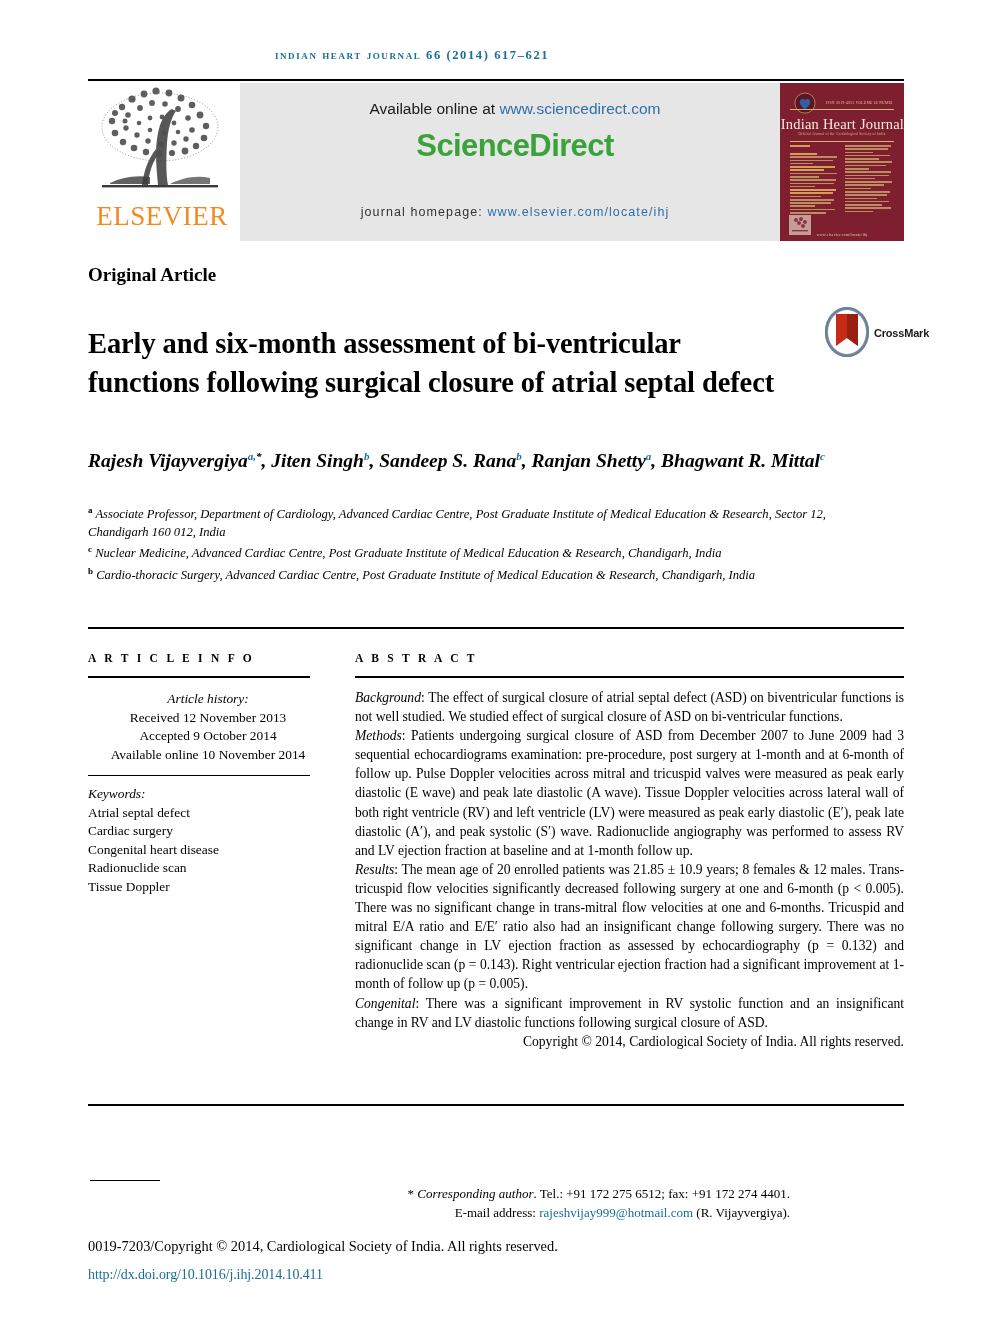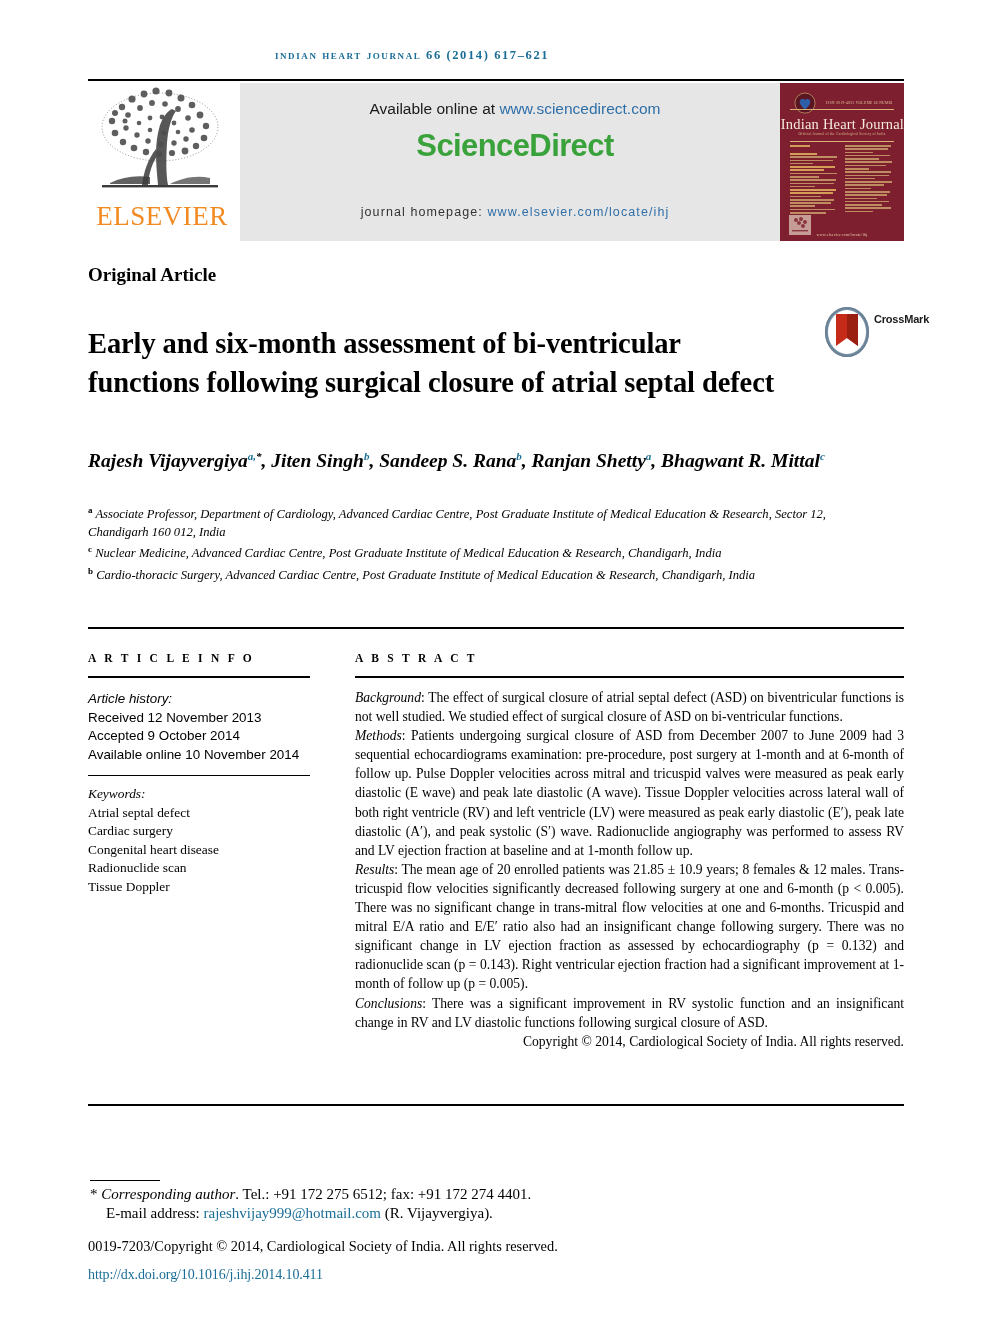--- a/index.html
+++ b/index.html
@@ -222,21 +222,21 @@
     width: 96px;
     height: 54px;
   }
   .cm-badge {
     position: absolute;
     left: 0; top: 0;
     width: 50px; height: 52px;
   }
   .cm-text {
     position: absolute;
-    left: 52px; top: 7px;
+    left: 52px; top: 21px;
     font-family: "Liberation Sans", sans-serif;
     font-weight: bold;
     font-size: 11px;
     color: #1a1a1a;
     letter-spacing: -0.2px;
   }
 
   
   .authors {
     position: absolute;
@@ -304,23 +304,24 @@
     left: 355px; top: 676px;
     width: 549px; height: 1.5px;
     background: #000;
   }
 
   
   .history {
     position: absolute;
     left: 88px; top: 690px;
     width: 240px;
-    font-family: Liberation Sans, sans-serif;
+    font-family: Liberation Serif, serif;
     font-size: 13.4px;
     line-height: 18.5px;
+    text-align: center;
   }
   .history .lbl { font-style: italic; }
   .kw-rule {
     position: absolute;
     left: 88px; top: 775px;
     width: 222px; height: 1px;
     background: #000;
   }
   .keywords {
     position: absolute;
@@ -354,22 +355,23 @@
     position: absolute;
     left: 90px; top: 1180px;
     width: 70px; height: 1px;
     background: #000;
   }
   .footnote {
     position: absolute;
     left: 90px; top: 1185px;
     width: 700px;
     font-family: "Liberation Serif", serif;
-    font-size: 15px;
+    font-size: 13px;
     line-height: 18.5px;
+    text-align: right;
   }
   .footnote .ital { font-style: italic; }
   .footnote .lnk { color: #1a6d96; }
   .footnote .ind { display: block; padding-left: 16px; }
   .doi-line {
     position: absolute;
     left: 88px; top: 1219px;
     font-family: "Liberation Serif", serif;
     font-size: 14px;
     color: #1a6d96;
@@ -600,21 +602,21 @@
     <div>Tissue Doppler</div>
   </div>
 
   <div class="abs-head">A B S T R A C T</div>
   <div class="abs-rule"></div>
 
   <div class="abstract">
     <p><span class="sec">Background</span><span>: The effect of surgical closure of atrial septal defect (ASD) on biventricular functions is not well studied. We studied effect of surgical closure of ASD on bi-ventricular functions.</span></p>
     <p><span class="sec">Methods</span><span>: Patients undergoing surgical closure of ASD from December 2007 to June 2009 had 3 sequential echocardiograms examination: pre-procedure, post surgery at 1-month and at 6-month of follow up. Pulse Doppler velocities across mitral and tricuspid valves were measured as peak early diastolic (E wave) and peak late diastolic (A wave). Tissue Doppler velocities across lateral wall of both right ventricle (RV) and left ventricle (LV) were measured as peak early diastolic (E′), peak late diastolic (A′), and peak systolic (S′) wave. Radionuclide angiography was performed to assess RV and LV ejection fraction at baseline and at 1-month follow up.</span></p>
     <p><span class="sec">Results</span><span>: The mean age of 20 enrolled patients was 21.85 ± 10.9 years; 8 females &amp; 12 males. Trans-tricuspid flow velocities significantly decreased following surgery at one and 6-month (p &lt; 0.005). There was no significant change in trans-mitral flow velocities at one and 6-months. Tricuspid and mitral E/A ratio and E/E′ ratio also had an insignificant change following surgery. There was no significant change in LV ejection fraction as assessed by echocardiography (p = 0.132) and radionuclide scan (p = 0.143). Right ventricular ejection fraction had a significant improvement at 1-month of follow up (p = 0.005).</span></p>
-    <p><span class="sec">Conclusions</span><span>: There was a significant improvement in RV systolic function and an insignificant change in RV and LV diastolic functions following surgical closure of ASD.</span></p>
+    <p><span class="sec">Congenital</span><span>: There was a significant improvement in RV systolic function and an insignificant change in RV and LV diastolic functions following surgical closure of ASD.</span></p>
     <p class="copyright">Copyright © 2014, Cardiological Society of India. All rights reserved.</p>
   </div>
 
   <div class="fn-rule"></div>
   <div class="footnote">
     <div>
       <span>*</span>
       <span class="ital">Corresponding author</span><span>. Tel.: +91 172 275 6512; fax: +91 172 274 4401.</span>
     </div>
     <div class="ind">

